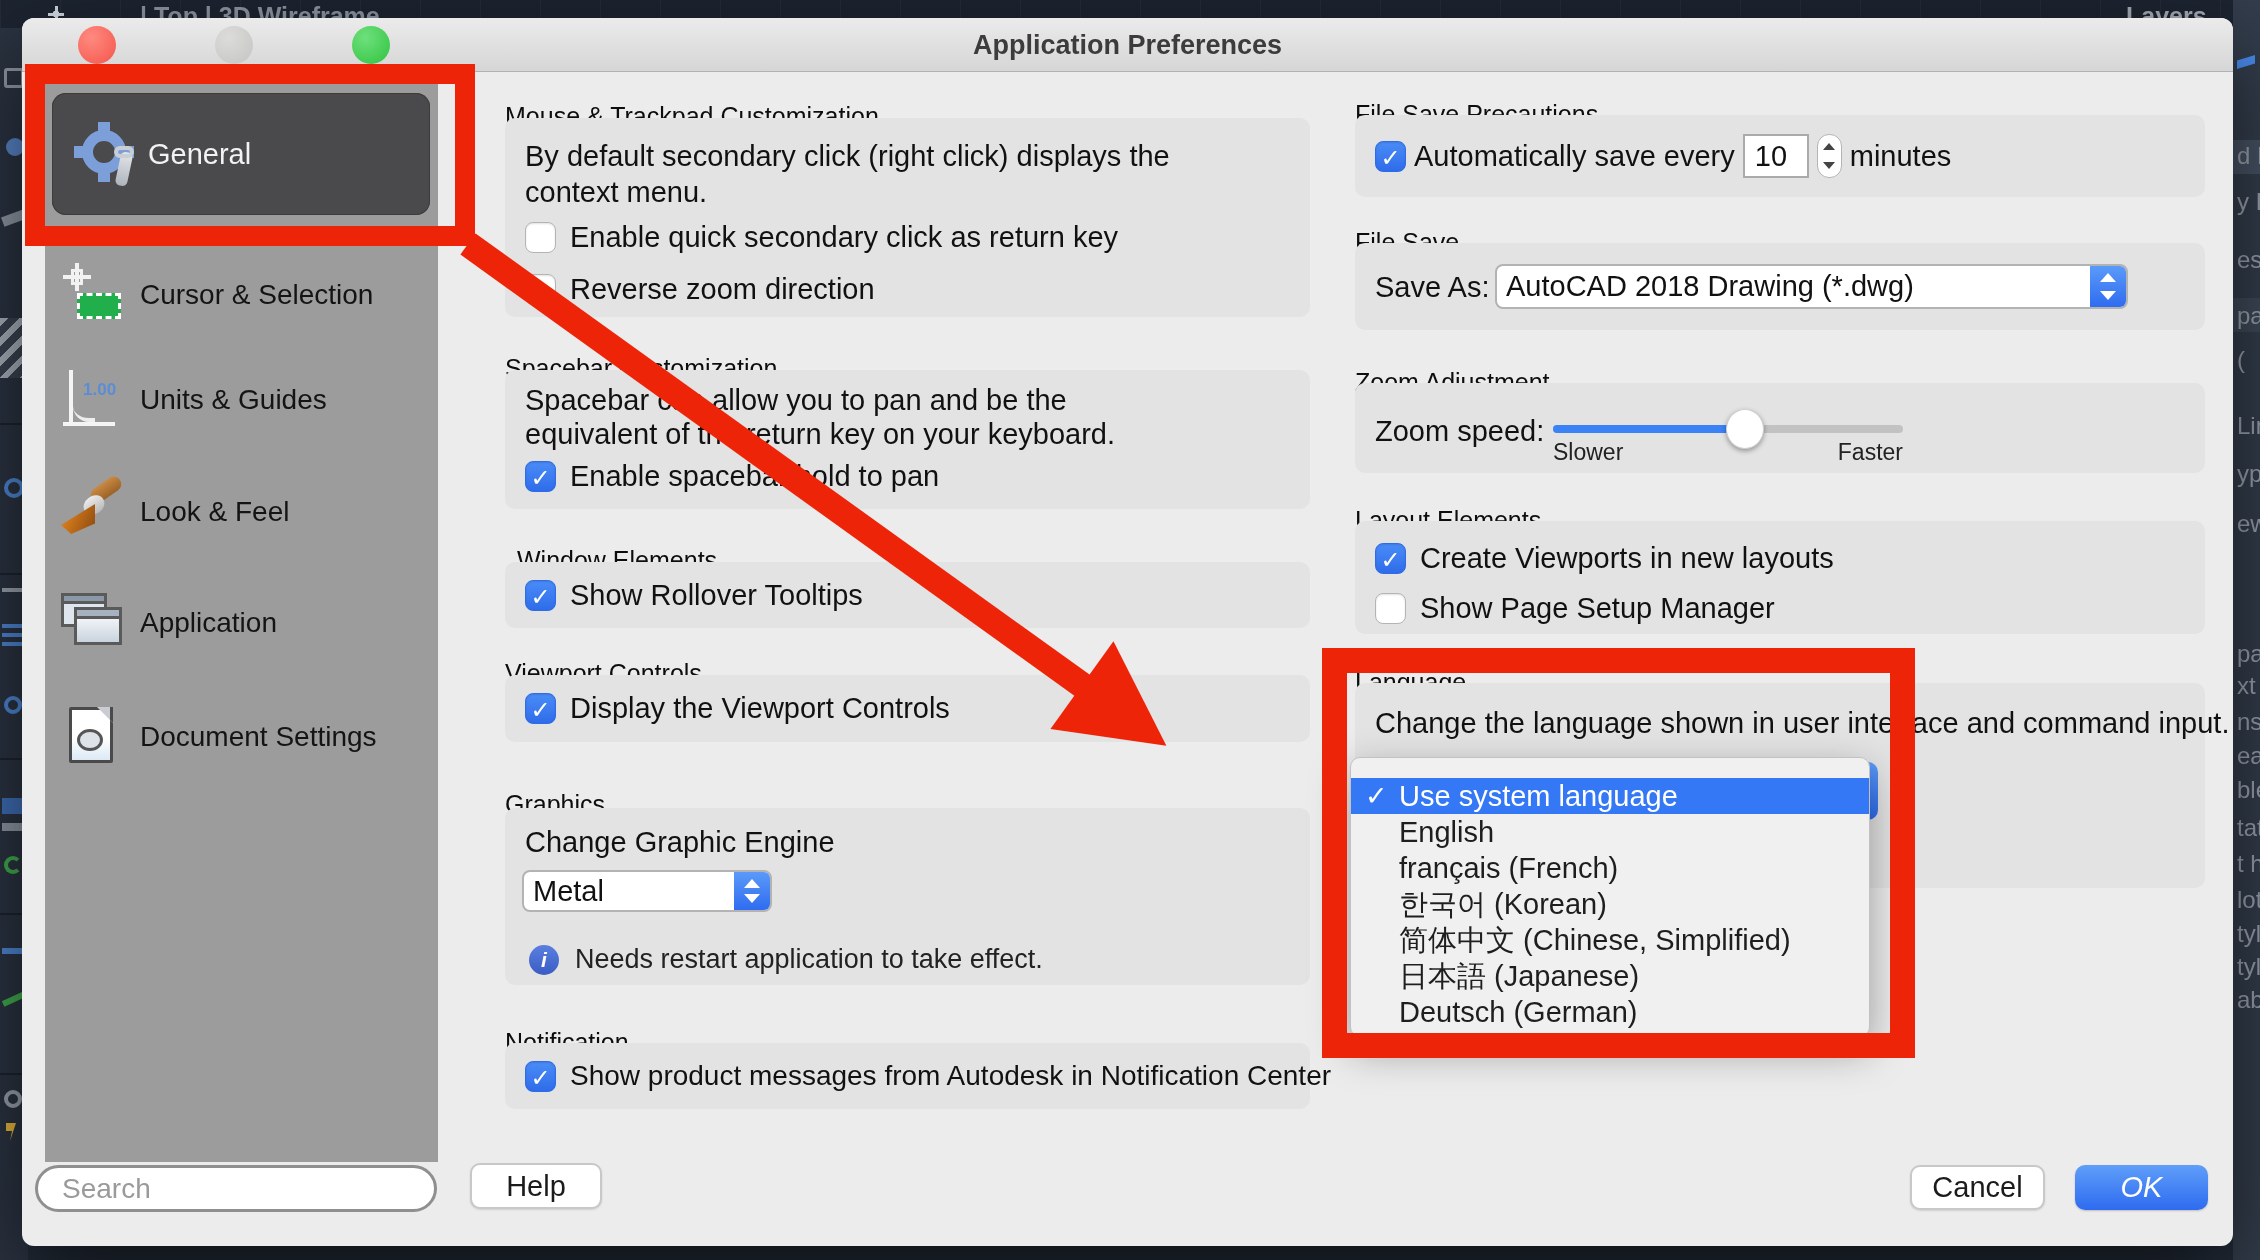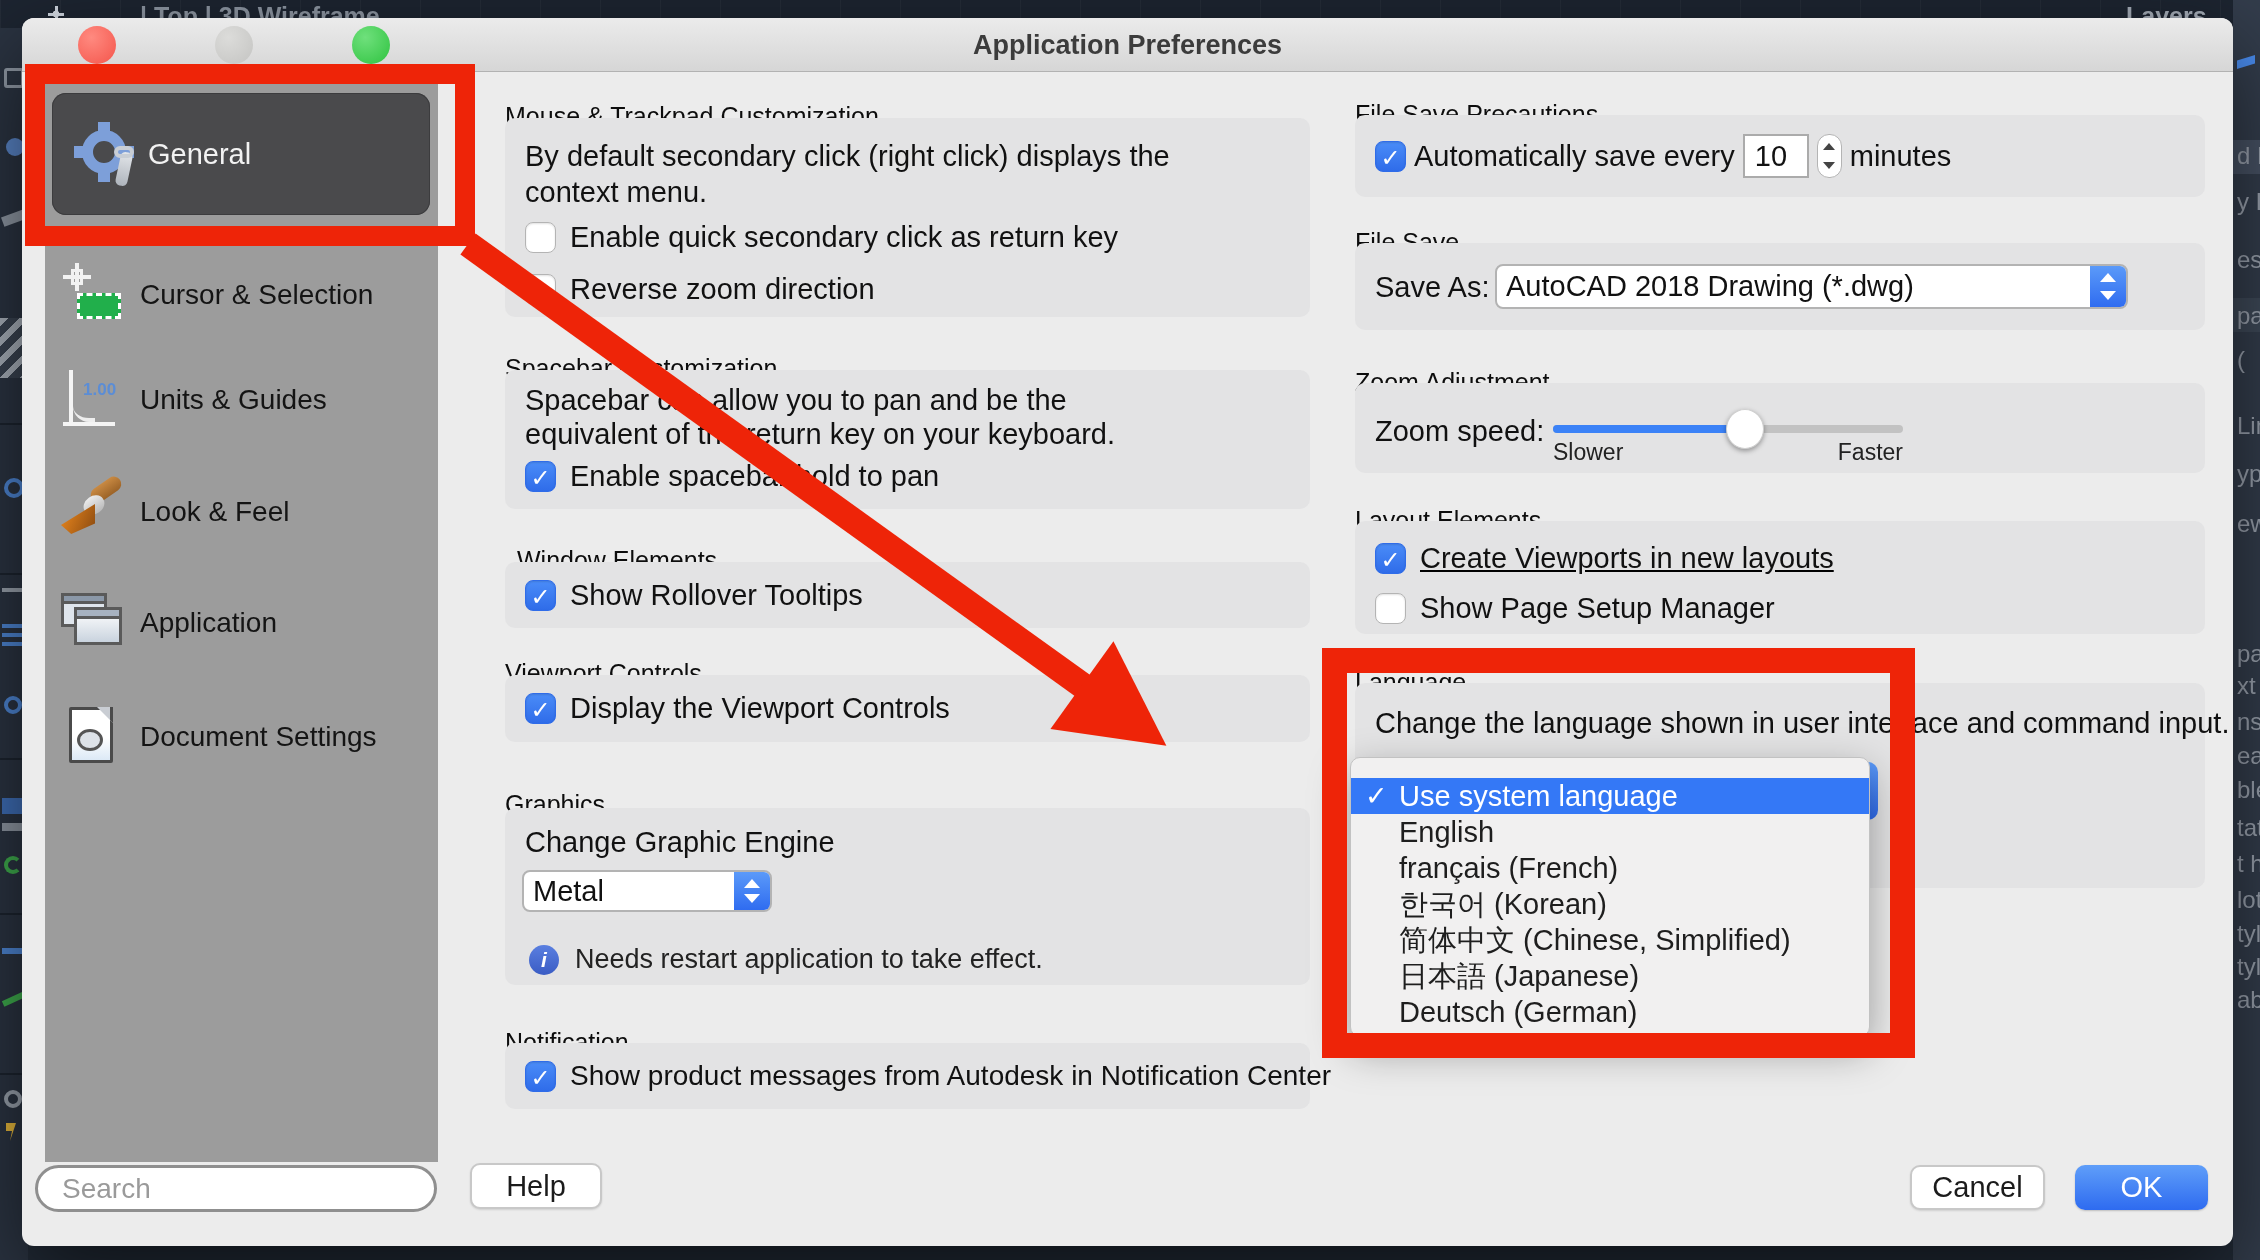--- a/index.html
+++ b/index.html
@@ -324,21 +324,21 @@
     <div class="slider-track" style="left:198px;top:42px;width:350px;">
       <div class="slider-fill" style="width:55%;"></div>
     </div>
     <div class="slider-thumb" style="left:371px;top:26px;"></div>
     <span style="position:absolute;left:198px;top:56px;font-size:23px;color:#222;">Slower</span>
     <span style="position:absolute;left:448px;top:56px;width:100px;text-align:right;font-size:23px;color:#222;">Faster</span>
   </div>
 
   <span class="sec-label" style="left:1333px;top:488px;">Layout Elements</span>
   <div class="panel" style="left:1333px;top:503px;width:850px;height:113px;">
-    <div class="cb-row" style="left:20px;top:21px;text-decoration:underline;">
+    <div class="cb-row" style="left:20px;top:21px;">
       <span class="cb on"></span>
       <span class="cb-label">Create Viewports in new layouts</span>
     </div>
     <div class="cb-row" style="left:20px;top:71px;">
       <span class="cb"></span>
       <span class="cb-label">Show Page Setup Manager</span>
     </div>
   </div>
 
   <span class="sec-label" style="left:1333px;top:650px;">Language</span>
@@ -356,21 +356,21 @@
     <div class="menu-item"><span>English</span></div>
     <div class="menu-item"><span>français (French)</span></div>
     <div class="menu-item"><span>한국어 (Korean)</span></div>
     <div class="menu-item"><span>简体中文 (Chinese, Simplified)</span></div>
     <div class="menu-item"><span>日本語 (Japanese)</span></div>
     <div class="menu-item"><span>Deutsch (German)</span></div>
   </div>
 
   <button class="btn" style="left:448px;top:1145px;width:132px;height:46px;">Help</button>
   <button class="btn" style="left:1888px;top:1147px;width:135px;height:45px;">Cancel</button>
-  <button class="btn-ok" style="left:2053px;top:1147px;width:133px;height:45px;border:none;">OK</button>
+  <button class="btn-ok" style="left:2053px;top:1147px;width:133px;height:45px;border:none;font-style:italic;">OK</button>
 </div>
 
 <div class="ann" style="left:25px;top:64px;width:450px;height:182px;border:20px solid #ee2408;"></div>
 <div class="ann" style="left:1322px;top:648px;width:593px;height:410px;border:25px solid #ee2408;"></div>
 <div class="ann" style="left:468px;top:244px;width:860px;height:0;transform:rotate(35.7deg);transform-origin:0 0;">
   <div style="position:absolute;left:0;top:-13px;width:768px;height:26px;background:#ee2408;"></div>
   <div style="position:absolute;left:756px;top:-54px;width:0;height:0;border-left:104px solid #ee2408;border-top:54px solid transparent;border-bottom:54px solid transparent;"></div>
 </div>
 
 </body></html>

